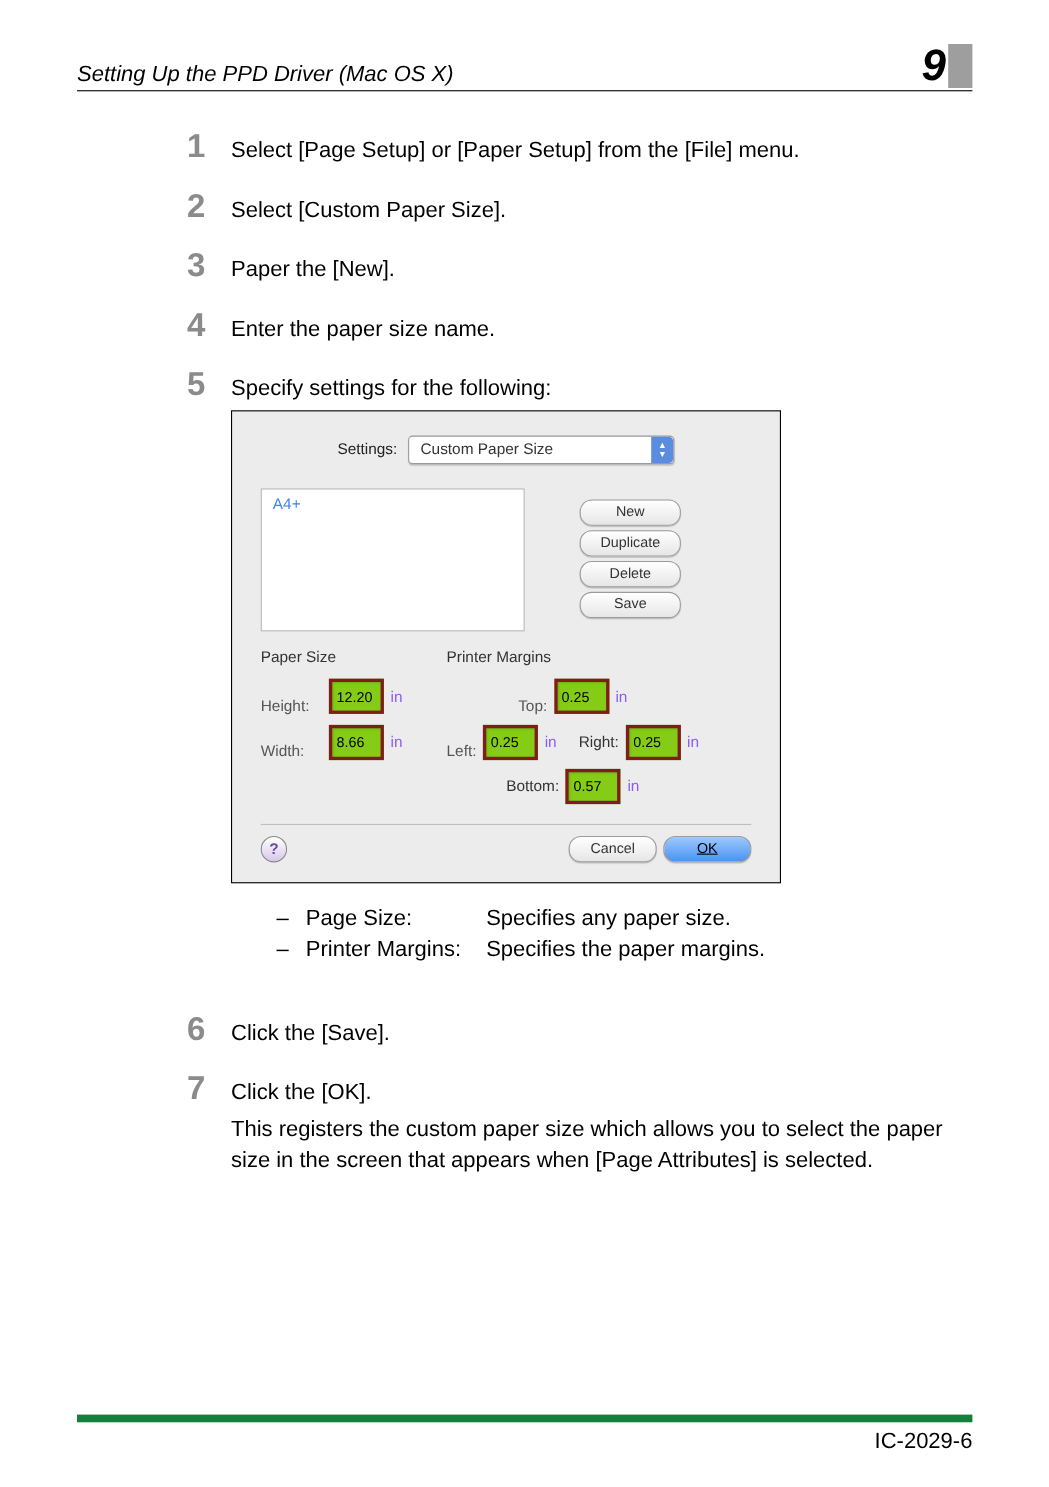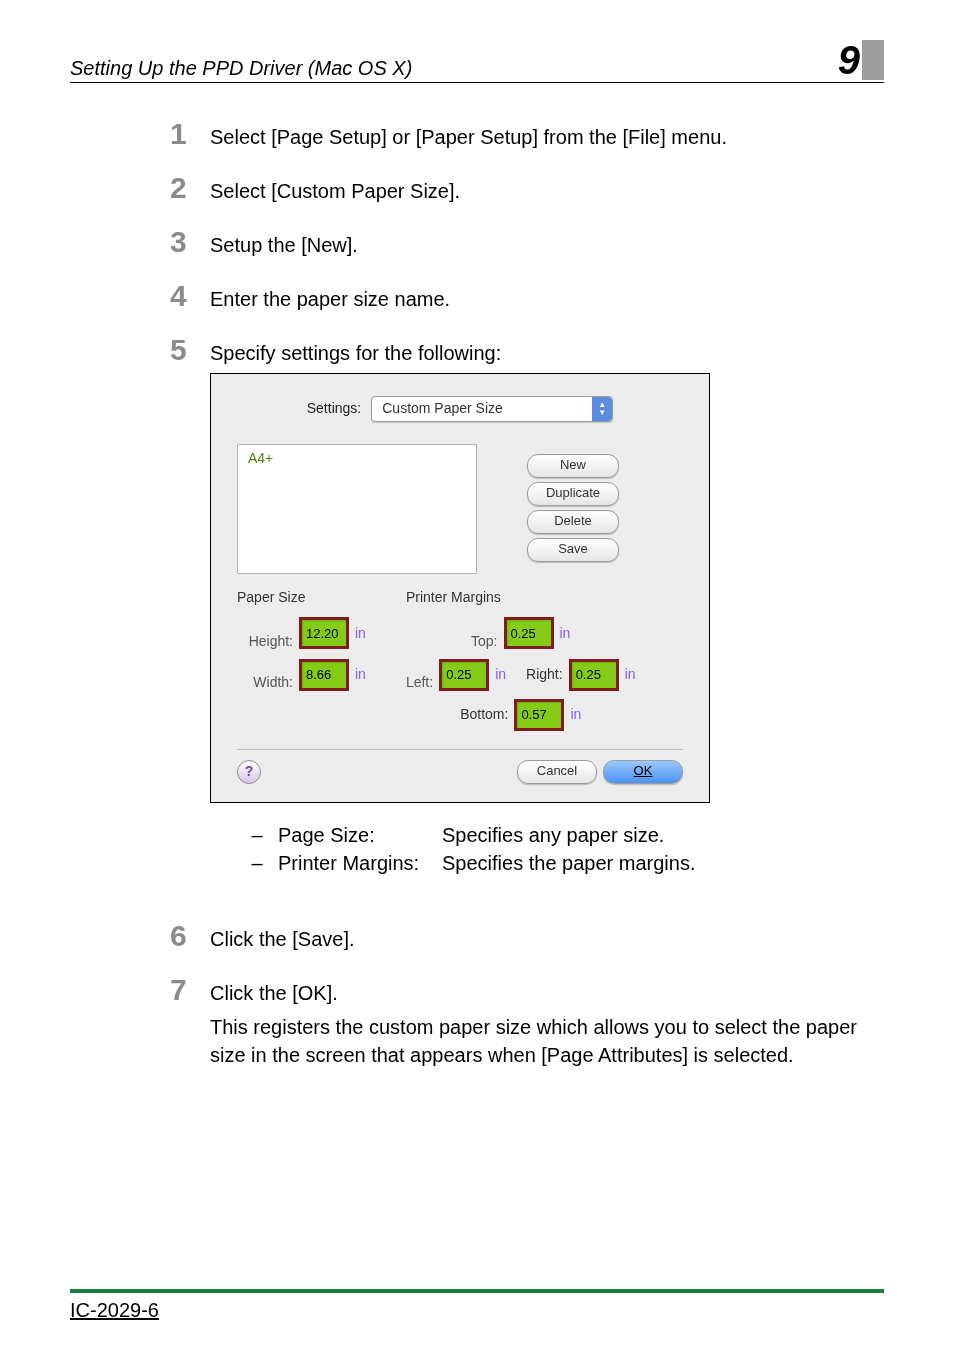--- a/index.html
+++ b/index.html
@@ -120,21 +120,21 @@
     align-items: center;
     justify-content: center;
     font-size: 8px;
     line-height: 8px;
   }
   .name-list {
     border: 1px solid #b5b5b5;
     background: #fff;
     width: 240px;
     height: 130px;
-    color: #4d7c0f;
+    color: #3b82f6;
     padding: 4px 10px;
     box-sizing: border-box;
   }
   .side-buttons {
     display: flex;
     flex-direction: column;
     gap: 4px;
     margin-left: 50px;
     margin-top: 10px;
   }
@@ -160,21 +160,21 @@
     margin-top: 14px;
     gap: 40px;
   }
   .col-title { font-weight: normal; color:#333; margin-bottom:8px; }
   .field-row {
     display: flex;
     align-items: center;
     gap: 6px;
     margin-bottom: 6px;
   }
-  .field-row .fl { width: 56px; text-align: right; color:#555;margin-top:16px; }
+  .field-row .fl { width: 56px; color:#555;margin-top:16px; }
   .field-row .unit { color:#8b5cf6; }
   input.txt {
     width: 50px;
     height: 32px;
     border: 3px solid #7f1d1d;
     background: #84cc16;
     padding: 0 4px;
     font-size: 13px;
     box-sizing: border-box;
     box-shadow: inset 1px 1px 2px rgba(0,0,0,0.15);
@@ -202,26 +202,25 @@
   }
   .desc-row {
     display: flex;
     gap: 14px;
   }
   .desc-row .dash { width: 14px; text-align:center; }
   .desc-row .term { width: 150px; }
   .note-text { margin-top: 6px; }
   .page-footer {
     margin-top: auto;
-    border-top: 4px solid #15803d;
+    border-top: 7px solid #15803d;
     padding: 6px 0 30px 0;
     display: flex;
-    justify-content: flex-start;
+    justify-content: flex-end;
     font-size: 20px;
-    text-decoration: underline;
   }
 </style>
 </head>
 <body>
 
 <div class="header">
   <div class="header-title">Setting Up the PPD Driver (Mac OS X)</div>
   <div class="chapter-box">
     <span class="chapter-num">9</span>
     <span class="chapter-stripe"></span>
@@ -232,21 +231,21 @@
 
 
   <ol class="steps">
     <li>
         <div class="step-body">Select [Page Setup] or [Paper Setup] from the [File] menu.</div>
       </li>
     <li>
         <div class="step-body">Select [Custom Paper Size].</div>
       </li>
     <li>
-        <div class="step-body">Setup the [New].</div>
+        <div class="step-body">Paper the [New].</div>
       </li>
     <li>
         <div class="step-body">Enter the paper size name.</div>
       </li>
     <li>
       <div class="step-body">
         <div>Specify settings for the following:</div>
 
         <div class="dialog">
           <div class="dlg-row">

